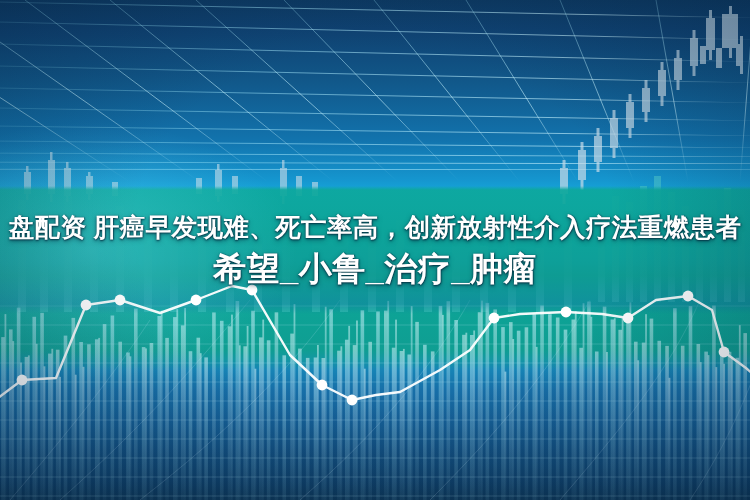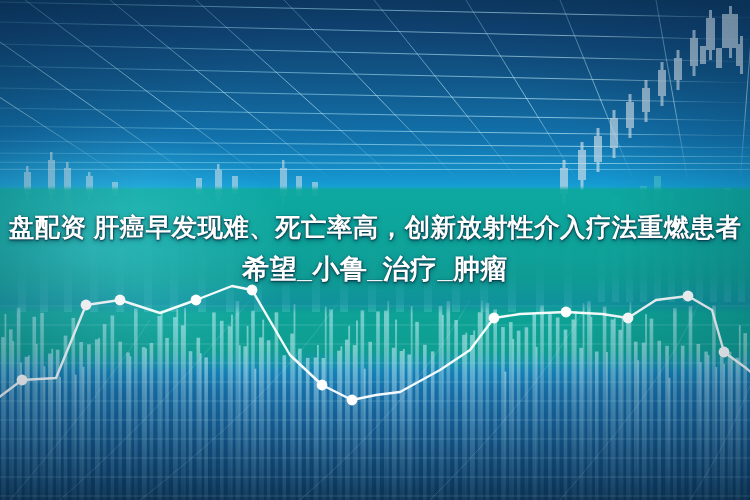--- a/index.html
+++ b/index.html
@@ -80,21 +80,21 @@
     font-weight: bold;
     font-size: 25.5px;
     line-height: 42px;
     letter-spacing: 0.4px;
     white-space: nowrap;
     text-shadow:
       0 1px 2px rgba(3,40,60,0.85),
       0 2px 5px rgba(3,40,60,0.55),
       1px 0 1px rgba(3,40,60,0.45);
   }
-  .title-line.l2 { font-size: 27px; }
+  .title-line.l2 { font-size: 33px; }
 </style>
 </head>
 <body>
 
 <div id="stage">
 
   <div class="layer" id="bg-gradient"></div>
 
   <svg class="layer" id="grid-layer" viewBox="0 0 750 500" preserveAspectRatio="none">
     <defs>

